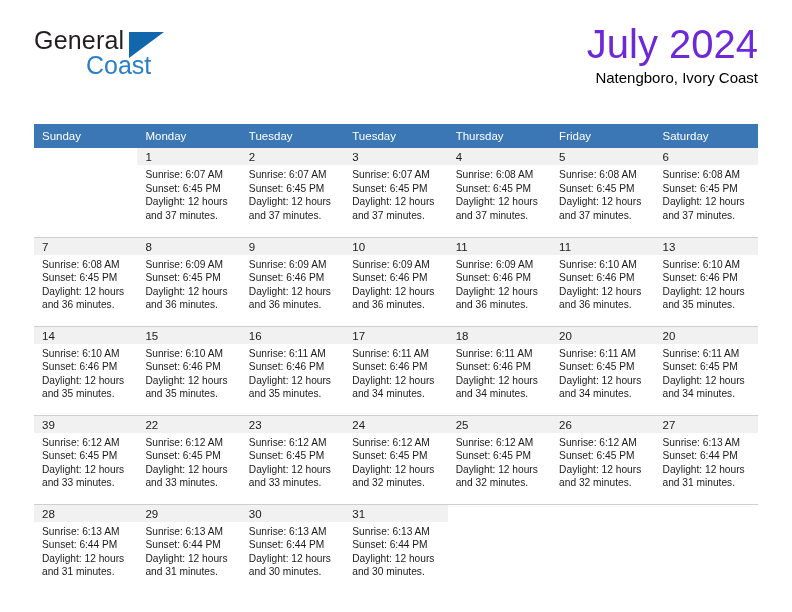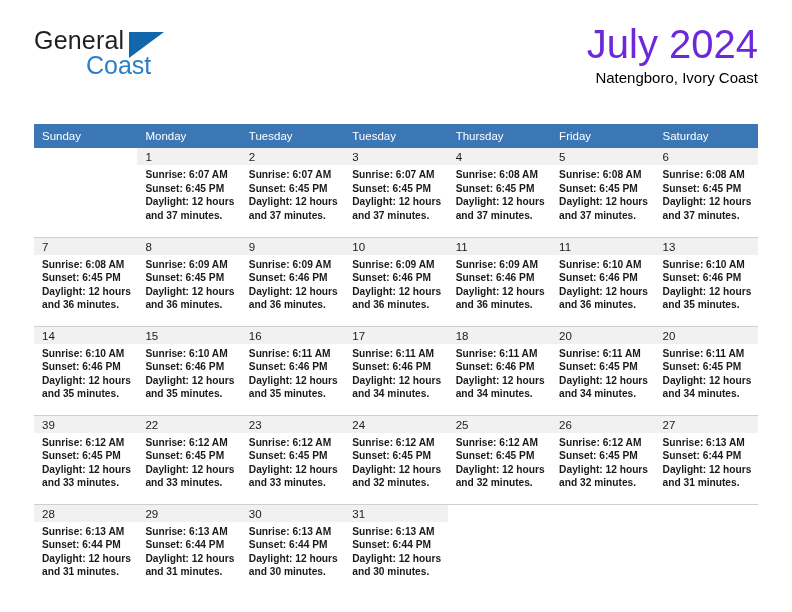--- a/index.html
+++ b/index.html
@@ -132,21 +132,20 @@
     line-height: 16px;
   }
   .cell.blank .daynum-band {
     background: transparent;
   }
   .details {
     padding: 3px 6px 0 8px;
     font-size: 10.2px;
     line-height: 13.6px;
     color: #1a1a1a;
-    font-weight: bold;
   }
   .details div {
     white-space: nowrap;
   }
 </style>
 </head>
 <body>
 
 <div class="page">
 

